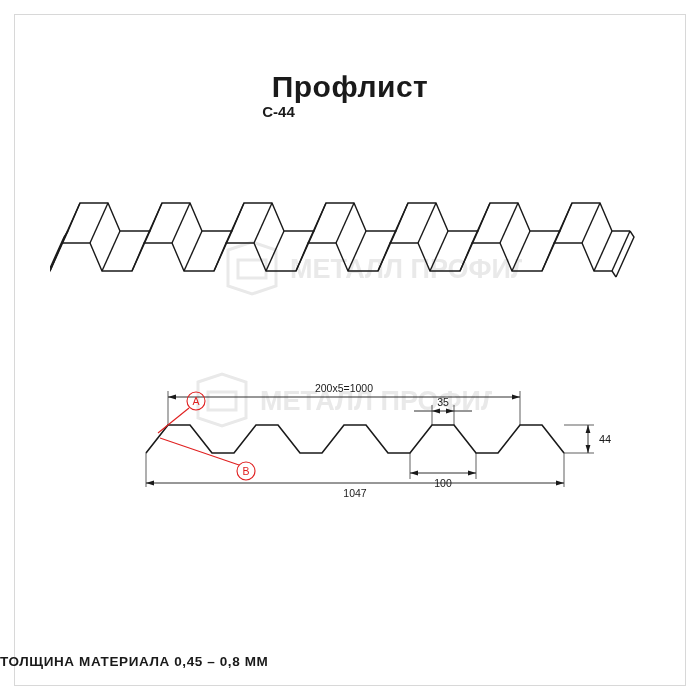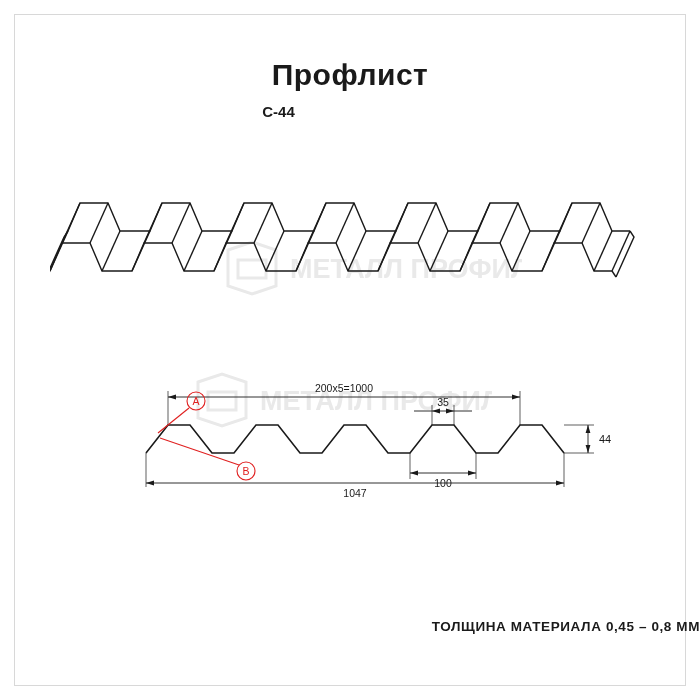--- a/index.html
+++ b/index.html
@@ -25,45 +25,45 @@
     left: 14px;
     top: 14px;
     width: 672px;
     height: 672px;
     border: 1px solid #d8d8d8;
     box-sizing: border-box;
     pointer-events: none;
   }
   .title {
     position: absolute;
-    top: 58px;
+    top: 70px;
     left: 0;
     width: 700px;
     text-align: center;
     font-size: 30px;
     font-weight: bold;
     letter-spacing: 0.5px;
     color: #1a1a1a;
   }
   .subtitle {
     position: absolute;
     top: 103px;
     left: 0;
     width: 557px;
     text-align: center;
     font-size: 15px;
     font-weight: bold;
     color: #1a1a1a;
   }
   .footer {
     position: absolute;
-    top: 619px;
+    top: 654px;
     left: 0;
     width: 700px;
-    text-align: right;
+    text-align: left;
     font-size: 13.5px;
     font-weight: bold;
     letter-spacing: 0.6px;
     color: #1a1a1a;
   }
   .iso-area {
     position: absolute;
     left: 50px;
     top: 165px;
     width: 600px;

